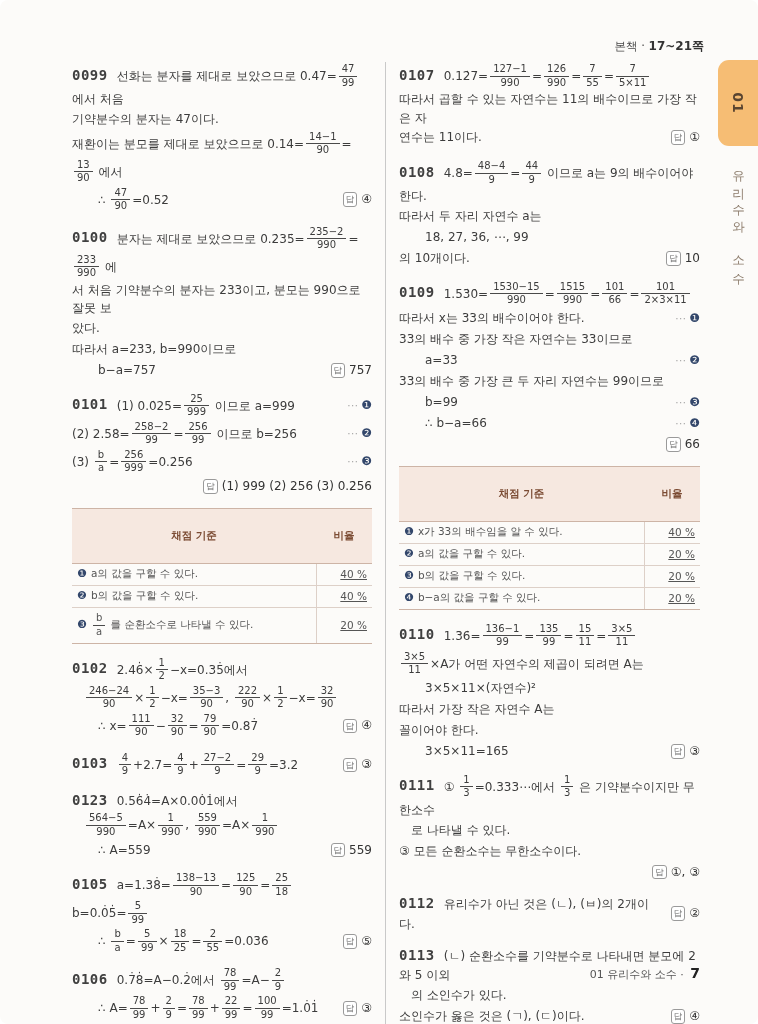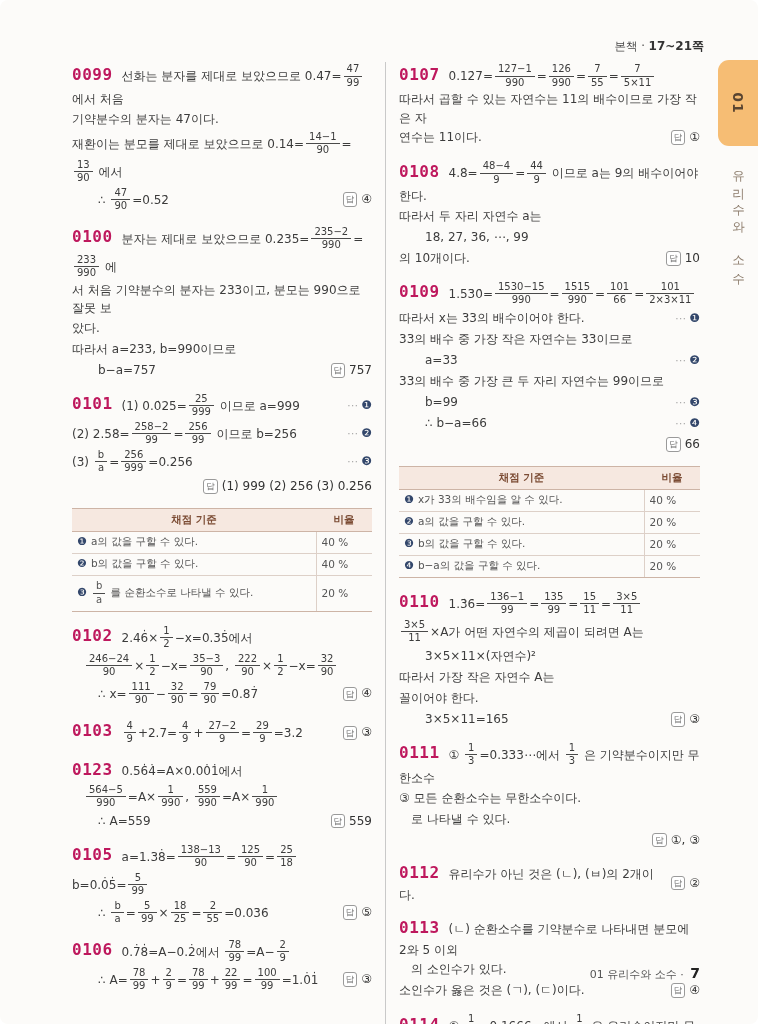--- a/index.html
+++ b/index.html
@@ -16,39 +16,39 @@
   .cols{position:absolute;top:62px;left:72px;right:58px;display:flex;}
   .col{width:50%;box-sizing:border-box;}
   .colL{padding-right:13px;border-right:1px solid #c9c9c9;}
   .colR{padding-left:13px;}
   .prob{margin-bottom:11px;}
   .ln{display:flex;justify-content:space-between;align-items:center;min-height:21px;line-height:1.55;}
   .ln .math{flex:1;}
   .ind1 .math{padding-left:12px;}
   .ind2 .math{padding-left:26px;}
   .aonly{justify-content:flex-end;}
-  .pid{color:#be185d;font-weight:bold;font-family:"DejaVu Sans Mono","Liberation Mono",monospace;
-       font-size:16px;margin-right:9px;letter-spacing:.5px;}
+  .pid{color:#404040;font-weight:bold;font-family:"DejaVu Sans Mono","Liberation Mono",monospace;
+       font-size:14px;margin-right:9px;letter-spacing:.5px;}
   .fr{display:inline-flex;flex-direction:column;text-align:center;vertical-align:middle;
       font-size:10px;line-height:1.25;margin:1px 2px;}
   .fr .fn{border-bottom:1px solid #4a4a4a;padding:0 3px;}
   .fr .fd{padding:0 3px;}
   .ans{white-space:nowrap;margin-left:8px;display:inline-flex;align-items:center;gap:4px;}
   .abadge{border:1px solid #9a9a9a;border-radius:3px;font-size:8.5px;line-height:1;
           padding:2px 2px;color:#6e6e6e;background:#fff;}
   .aval{color:#333;}
   .mark{white-space:nowrap;margin-left:8px;font-size:11px;}
   .mdots{color:#a9a9a9;margin-right:3px;}
   .mglyph{color:#33476b;font-size:12px;}
   table.rubric{width:100%;border-collapse:collapse;font-size:10.5px;margin:6px 0 12px;color:#555;}
-  table.rubric th{background:#f6e8e0;color:#7b4b33;font-weight:bold;padding:4px 5px;
+  table.rubric th{background:#f6e8e0;color:#7b4b33;font-weight:bold;padding:20px 5px;
           border-top:1px solid #cdb4a6;border-bottom:1px solid #cdb4a6;text-align:center;}
   table.rubric th.rcol{width:46px;}
   table.rubric td{padding:3.5px 5px;border-bottom:1px solid #ddd0c8;}
-  table.rubric td.rcol{text-align:left;border-left:1px solid #ddd0c8;}
+  table.rubric td.rcol{text-align:right;border-left:1px solid #ddd0c8;text-decoration:underline;}
   table.rubric tr:last-child td{border-bottom:1px solid #cdb4a6;}
   .bullet{color:#33476b;margin-right:4px;font-size:11px;}
   .ftr{position:absolute;bottom:42px;right:58px;font-size:11px;color:#555;}
   .ftr .pno{font-size:14px;color:#222;margin-left:3px;}
 </style>
 </head>
 <body>
 
 <div class="page">
   <div class="hdr">
@@ -512,25 +512,25 @@
         <div class="prob">
           <div class="ln">
             <span class="math"><span class="pid">0111</span>① <span class="fr">
                 <span class="fn">1</span>
                 <span class="fd">3</span>
               </span>=0.333⋯에서 <span class="fr">
                 <span class="fn">1</span>
                 <span class="fd">3</span>
               </span> 은 기약분수이지만 무한소수</span>
           </div>
-          <div class="ln">
-            <span class="math">③ 모든 순환소수는 무한소수이다.</span>
-          </div>
           <div class="ln ind1">
             <span class="math">로 나타낼 수 있다.</span>
+          </div>
+          <div class="ln">
+            <span class="math">③ 모든 순환소수는 무한소수이다.</span>
           </div>
           <div class="ln aonly">
             <span class="ans">
               <span class="abadge">답</span>
               <span class="aval">①, ③</span>
             </span>
           </div>
         </div>
         <div class="prob">
           <div class="ln">

